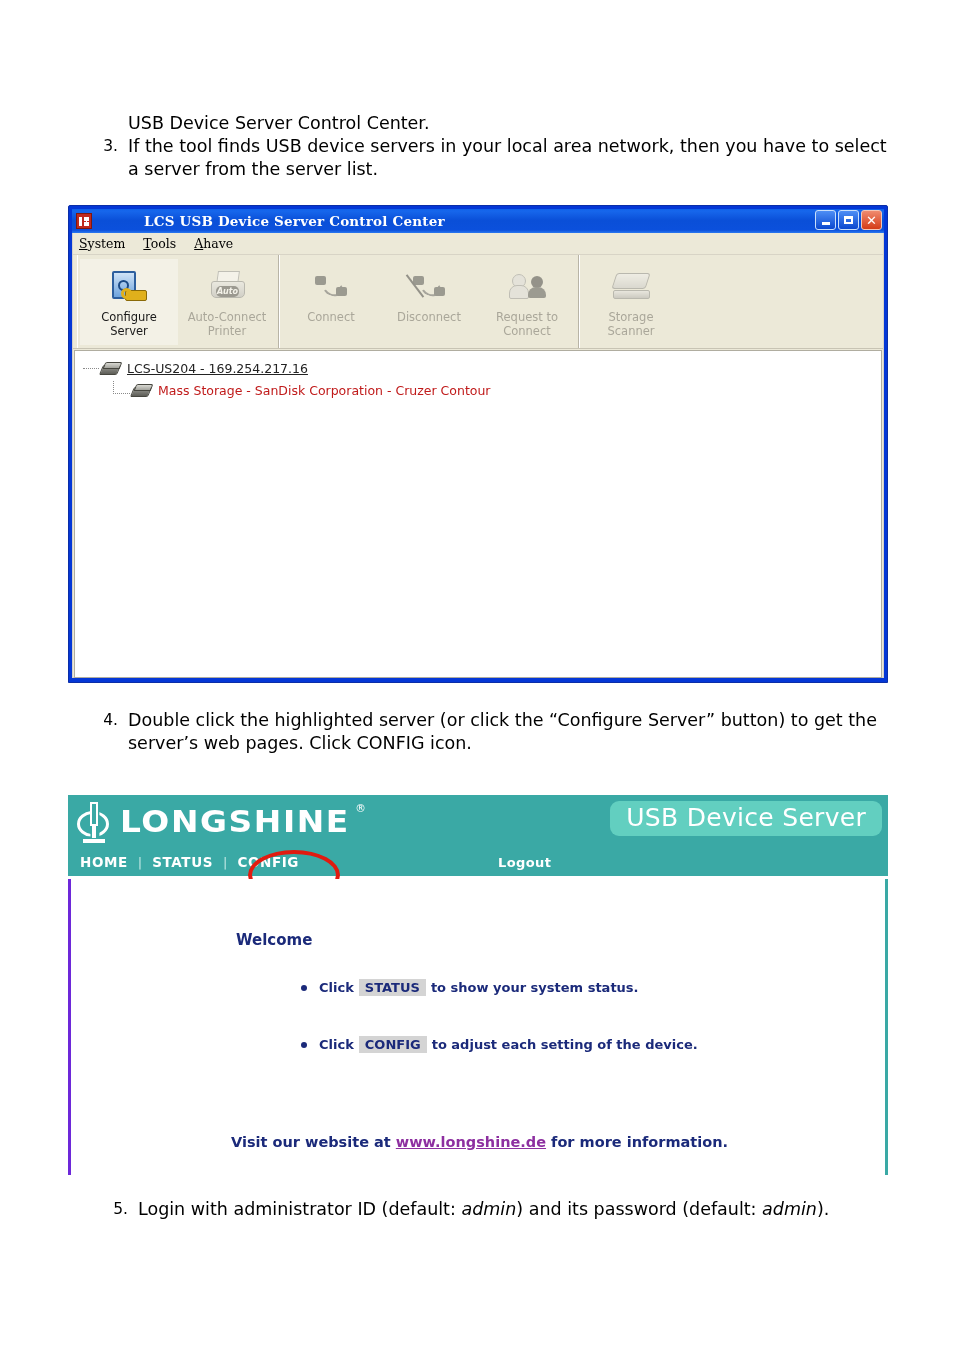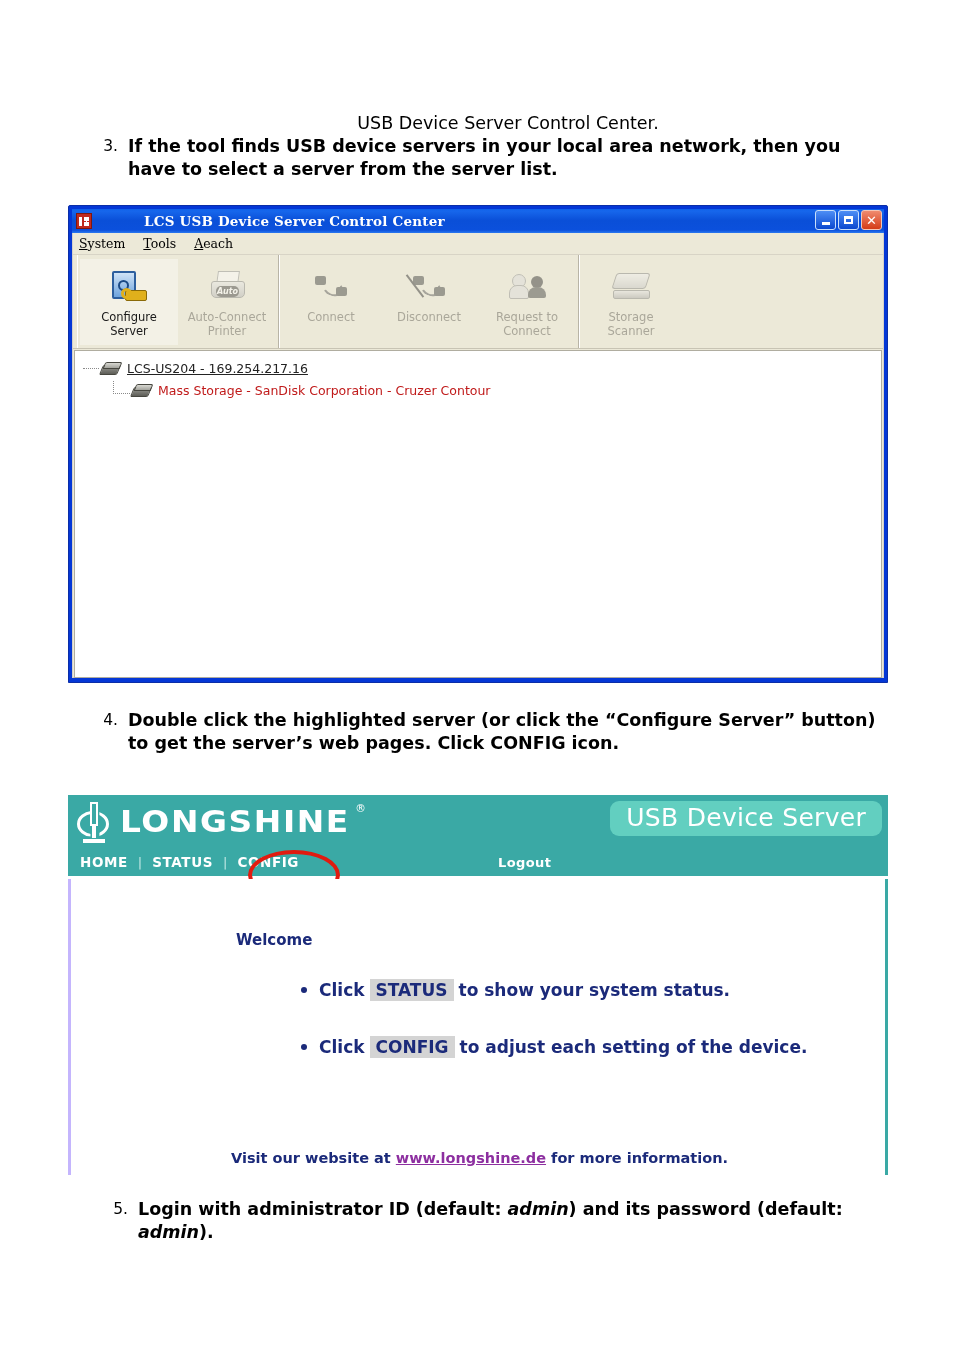--- a/index.html
+++ b/index.html
@@ -30,21 +30,20 @@
   .step-num {
     width: 30px;
     flex: 0 0 30px;
     text-align: right;
     padding-right: 10px;
     font-size: 15.5px;
     line-height: 1.45;
   }
   .step-body {
     flex: 1;
-    font-weight: bold;
   }
   .lead-line {
     margin-left: 40px;
     margin-bottom: 2px;
   }
   .ital { font-style: italic; }
 
   
   .app-window {
     position: absolute;
@@ -423,41 +422,41 @@
     position: absolute;
     left: 180px; top: 2px;
     width: 84px; height: 42px;
     border: 4px solid #e01b10;
     border-radius: 50%;
     pointer-events: none;
   }
   .web-body {
     height: calc(100% - 53px - 31px);
     background: #ffffff;
-    border-left: 3px solid #c4b5fd;
+    border-left: 3px solid #6d28d9;
     border-right: 3px solid #3aa9a5;
     box-sizing: border-box;
     position: relative;
   }
   .welcome-title {
     position:absolute; left:165px; top:52px;
     color:#1b2a7a;
     font-family:"DejaVu Sans", sans-serif;
     font-weight:bold;
     font-size:15px;
   }
   .bullet-row {
     position:absolute;
     left:230px;
     display:flex;
     align-items:center;
     color:#1b2a7a;
     font-family:"DejaVu Sans", sans-serif;
     font-weight:bold;
-    font-size:17px;
+    font-size:13px;
     white-space:nowrap;
   }
   .bullet-row .dot {
     width:6px;height:6px;border-radius:50%;background:#1b2a7a;margin-right:12px;flex:0 0 6px;
   }
   .hl-box {
     background:#d4d4d4;
     padding:1px 6px;
     margin:0 5px;
     display:inline-block;
@@ -473,21 +472,21 @@
   }
   .visit-link {
     color:#8d2fa0;
     text-decoration: underline;
   }
 </style>
 </head>
 <body>
 
 <div class="doc-text" style="left:128px; top:112px; width:760px;">
-  <div class="lead-line" style="margin-left:0;text-align:center;">USB Device Server Control Center.</div>
+  <div class="lead-line" style="margin-left:0;">USB Device Server Control Center.</div>
 </div>
 
 <div class="doc-text" style="left:88px; top:135px; width:805px;">
   <div class="step">
     <div class="step-num">3.</div>
     <div class="step-body">If the tool finds USB device servers in your local area network, then you have to select a server from the server list.</div>
   </div>
 </div>
 
 <div class="doc-text" style="left:88px; top:709px; width:805px;">
@@ -520,21 +519,21 @@
           <span class="glyph-close">✕</span>
         </div>
     </div>
   </div>
 
   <div class="client">
 
     <div class="menubar">
       <div class="menu-item"><u>S</u><span>ystem</span></div>
       <div class="menu-item"><u>T</u><span>ools</span></div>
-      <div class="menu-item"><u>A</u><span>each</span></div>
+      <div class="menu-item"><u>A</u><span>have</span></div>
     </div>
 
     <div class="toolbar">
 
       <div class="tb-group">
         <div class="tb-btn enabled">
           <div class="tb-ico">
             <div class="ico-cfg-card"></div>
               <div class="ico-cfg-key"></div>
           </div>
@@ -665,20 +664,20 @@
       <span>to show your system status.</span>
     </div>
 
     <div class="bullet-row" style="top:157px;">
       <span class="dot"></span>
       <span>Click</span>
       <span class="hl-box">CONFIG</span>
       <span>to adjust each setting of the device.</span>
     </div>
 
-    <div class="visit-row" style="top:255px;margin-top:16px;">
+    <div class="visit-row" style="top:255px;">
       <span>Visit our website at</span>
       <span class="visit-link">www.longshine.de</span>
       <span>for more information.</span>
     </div>
   </div>
 
 </div>
 
 </body></html>

